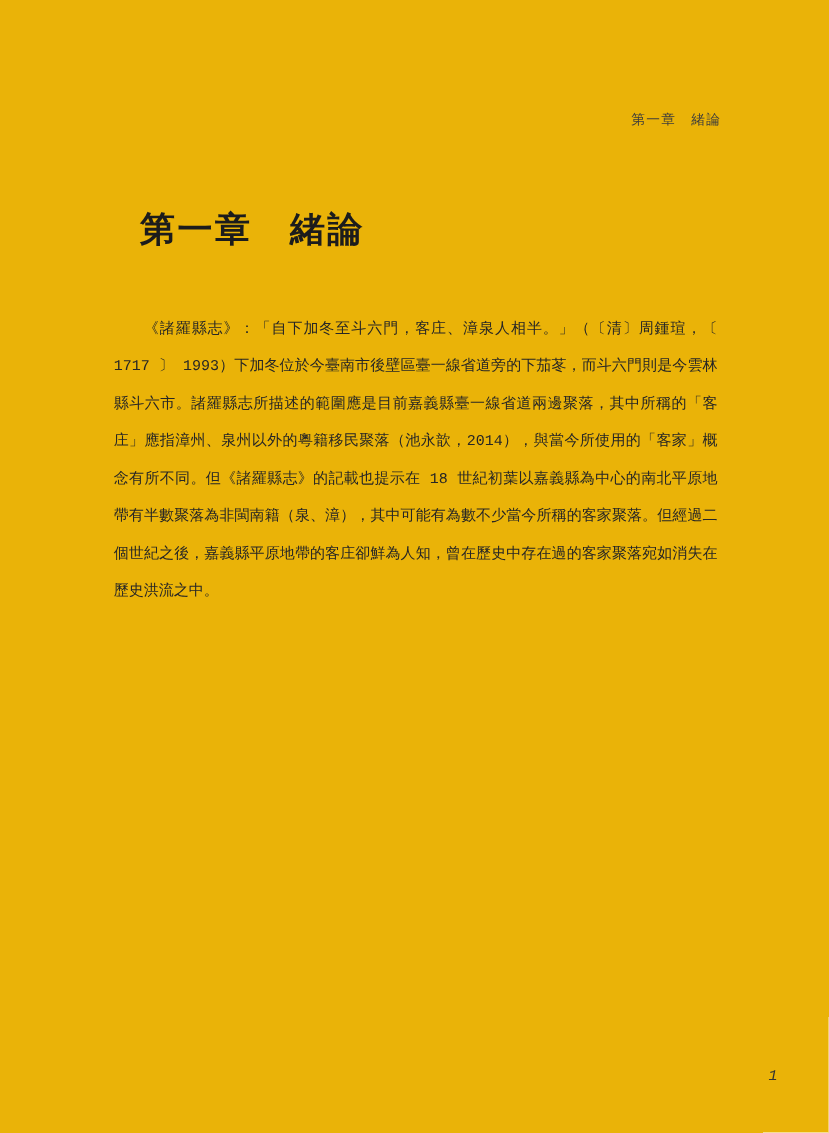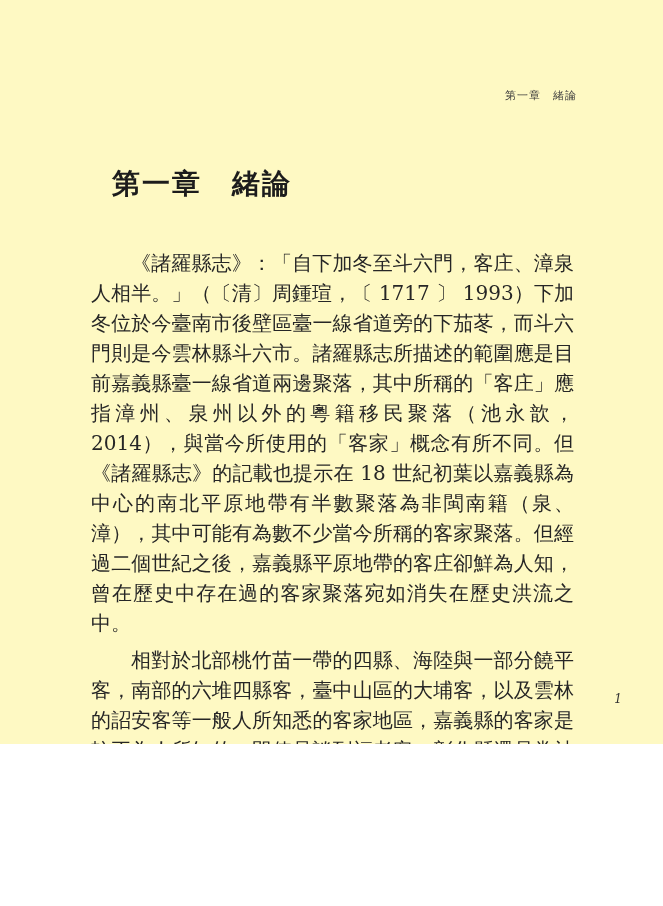--- a/index.html
+++ b/index.html
@@ -3,23 +3,24 @@
 <meta charset="utf-8">
 <style>
   * { margin: 0; padding: 0; box-sizing: border-box; }
   html, body {
     background: #ffffff;
     font-family: "DejaVu Serif", "Liberation Serif", serif;
   }
   .page {
     position: relative;
     width: 663px;
-    height: 744px;
-    background: #fef9c3;
+    height: 906px;
+    background: #eab308;
     overflow: hidden;
+    font-family: Liberation Mono, monospace;
   }
   .running-header {
     position: absolute;
     top: 88px;
     right: 86px;
     font-size: 11px;
     letter-spacing: 1px;
     color: #3d3d3d;
   }
   .chapter-title {
@@ -29,21 +30,21 @@
     font-size: 28px;
     font-weight: 600;
     letter-spacing: 2px;
     color: #1c1c1c;
   }
   .body-text {
     position: absolute;
     top: 248px;
     left: 91px;
     width: 483px;
-    font-size: 20px;
+    font-size: 12px;
     line-height: 30px;
     text-align: justify;
     color: #262626;
   }
   .body-text p {
     text-indent: 2em;
     margin-bottom: 7px;
   }
   .body-text p:last-child { margin-bottom: 0; }
   .page-number {
@@ -59,18 +60,17 @@
 <body>
 
 <div class="page">
 
   <div class="running-header">第一章　緒論</div>
 
   <h1 class="chapter-title">第一章　緒論</h1>
 
   <div class="body-text">
     <p>《諸羅縣志》：「自下加冬至斗六門，客庄、漳泉人相半。」（〔清〕周鍾瑄，〔 1717 〕 1993）下加冬位於今臺南市後壁區臺一線省道旁的下茄苳，而斗六門則是今雲林縣斗六市。諸羅縣志所描述的範圍應是目前嘉義縣臺一線省道兩邊聚落，其中所稱的「客庄」應指漳州、泉州以外的粵籍移民聚落（池永歆，2014），與當今所使用的「客家」概念有所不同。但《諸羅縣志》的記載也提示在 18 世紀初葉以嘉義縣為中心的南北平原地帶有半數聚落為非閩南籍（泉、漳），其中可能有為數不少當今所稱的客家聚落。但經過二個世紀之後，嘉義縣平原地帶的客庄卻鮮為人知，曾在歷史中存在過的客家聚落宛如消失在歷史洪流之中。</p>
-    <p>相對於北部桃竹苗一帶的四縣、海陸與一部分饒平客，南部的六堆四縣客，臺中山區的大埔客，以及雲林的詔安客等一般人所知悉的客家地區，嘉義縣的客家是較不為人所知的。即使是談到福老客，彰化縣還是常被認為是福老客的主要分布縣分。嘉義縣的客家仍然是不常被大眾所知悉。</p>
   </div>
 
   <div class="page-number">1</div>
 
 </div>
 
 </body></html>

